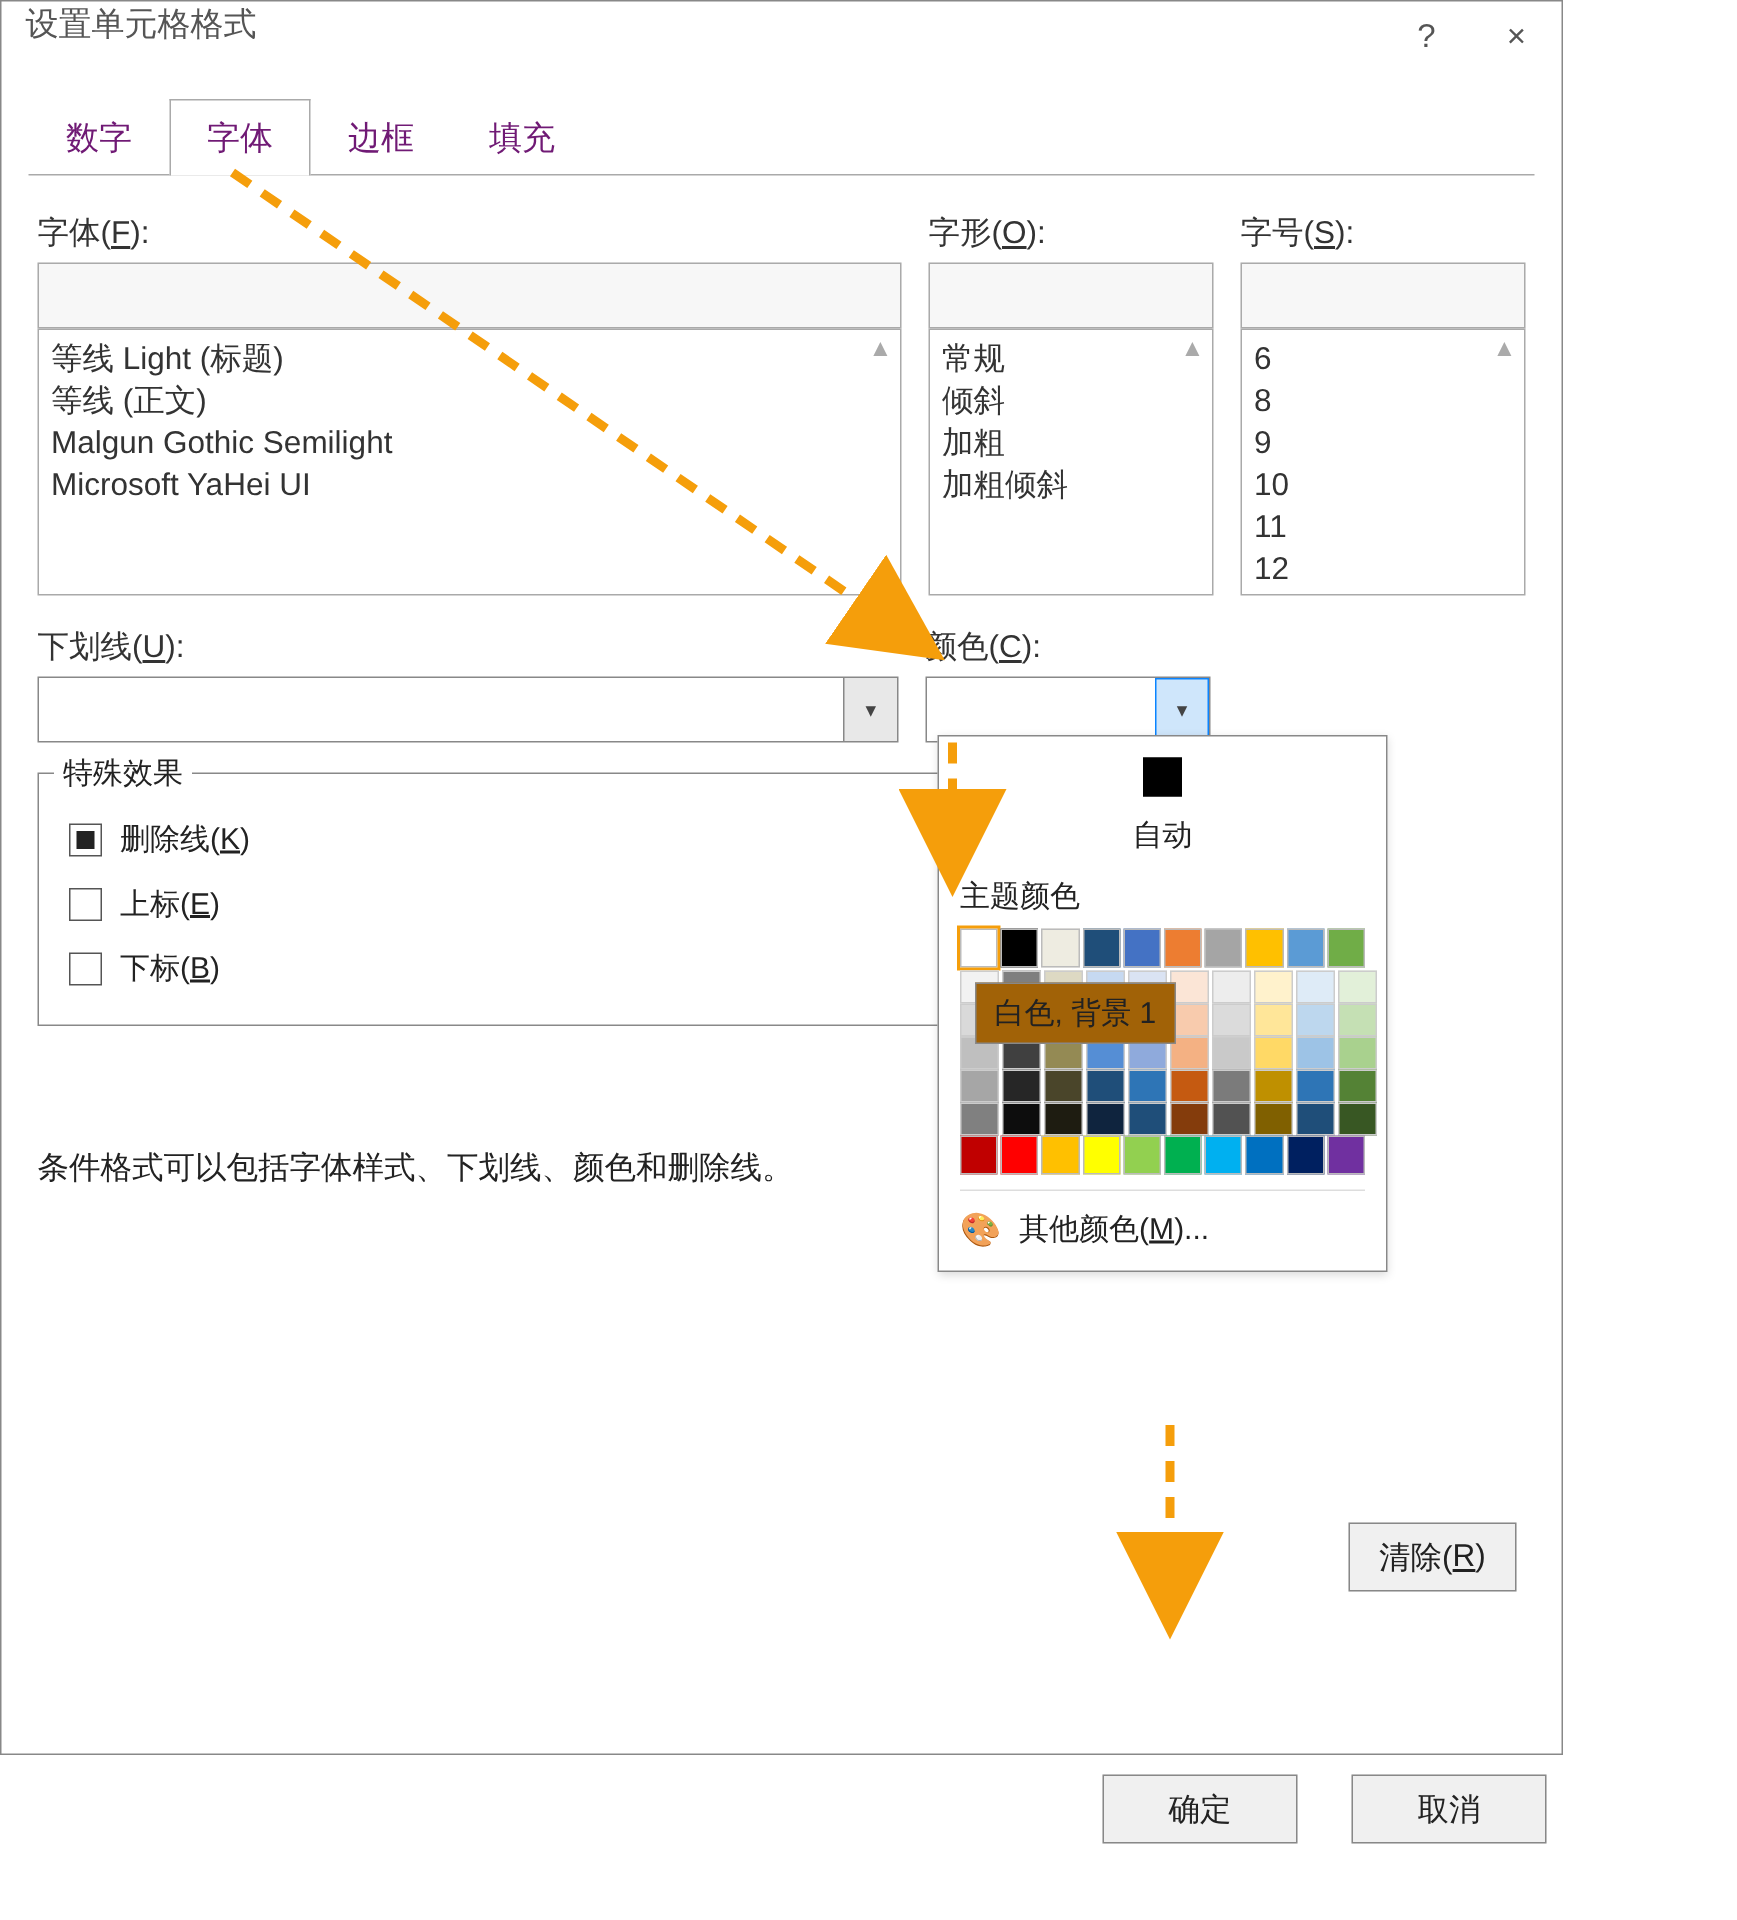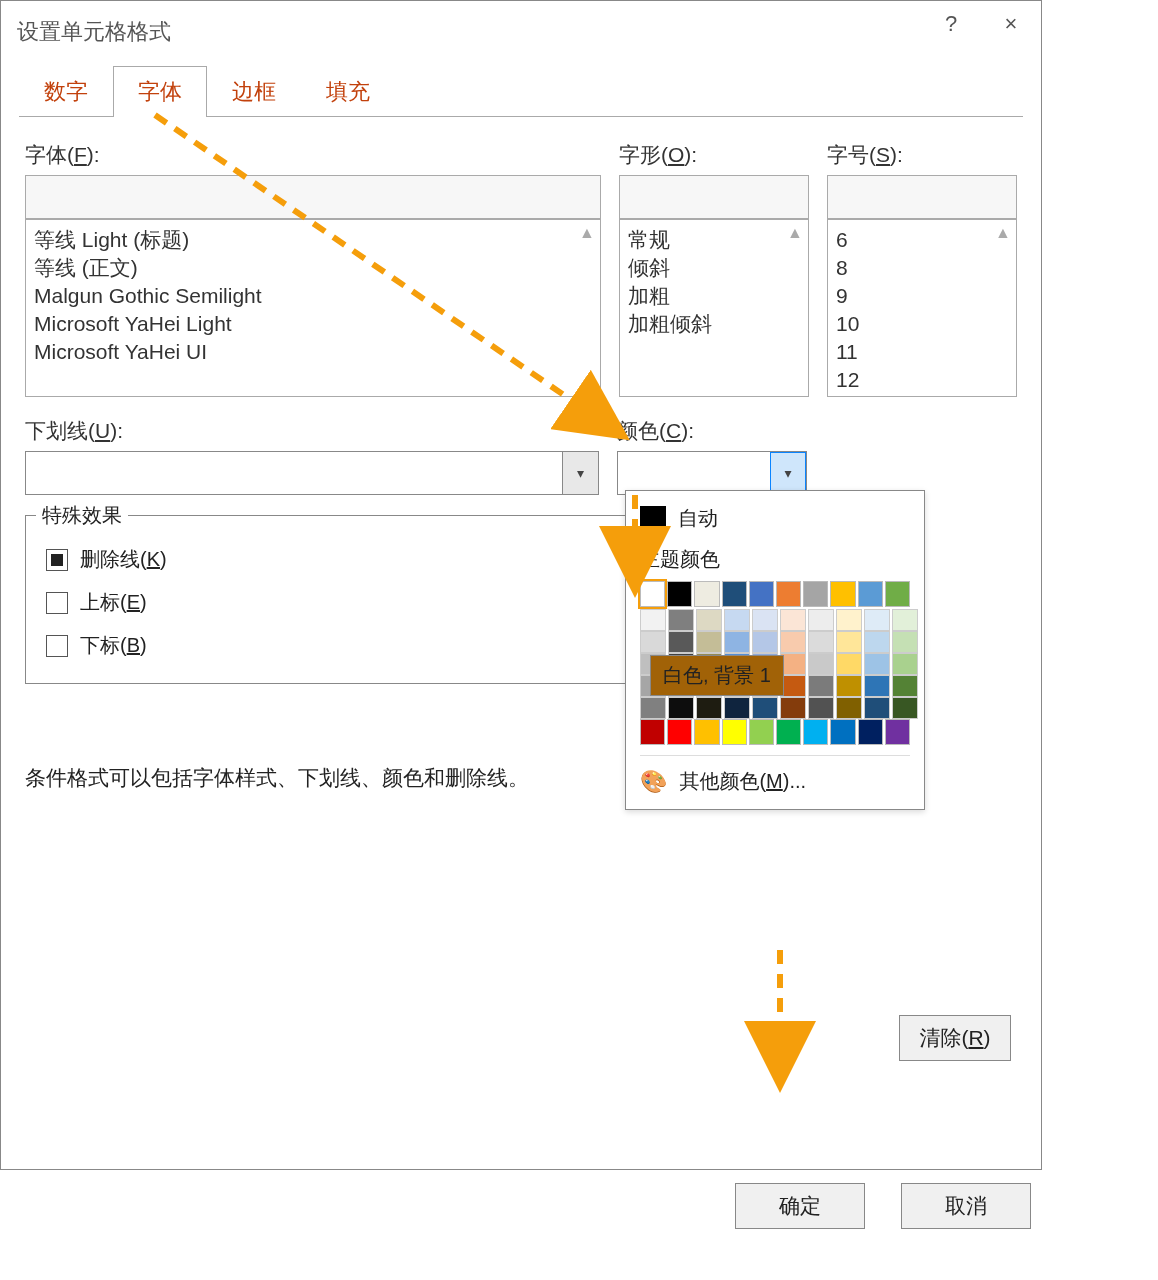--- a/index.html
+++ b/index.html
@@ -16,41 +16,41 @@
     position: absolute;
     left: 0; top: 0;
     width: 1042px;
     height: 1170px;
     border: 1px solid #888;
     background: #fff;
   }
   .titlebar {
     height: 46px;
     display: flex;
-    align-items: flex-end;
+    align-items: flex-start;
     padding: 0 0 0 16px;
   }
   .titlebar .title { flex: 1; color: #555; font-size: 22px; }
   .titlebar .sysbtn {
     width: 60px; height: 46px;
     display: flex; align-items: center; justify-content: center;
     font-size: 22px; color: #555; cursor: pointer;
   }
   .content-wrap { padding: 0 18px 18px 18px; }
   .tabs {
     display: flex;
     border-bottom: 1px solid #aaa;
     margin-top: 24px;
     height: 46px;
     align-items: flex-end;
   }
   .tab {
     padding: 10px 24px;
     font-size: 22px;
-    color: #c2410c;
+    color: #701a75;
     cursor: pointer;
     border: 1px solid transparent;
     border-bottom: none;
     position: relative;
     bottom: -1px;
   }
   .tab.active {
     border-color: #aaa;
     background: #fff;
   }
@@ -97,21 +97,21 @@
   
   .colorpop {
     position: absolute;
     left: 625px; top: 490px;
     width: 300px;
     border: 1px solid #888;
     background: #fff;
     padding: 14px 14px 10px 14px;
     box-shadow: 0 2px 6px rgba(0,0,0,.15);
   }
-  .cp-row { display:flex; align-items:center; gap:12px; margin-bottom:14px; }
+  .cp-row { display:flex; align-items:center; gap:12px; margin-bottom:14px;flex-direction:column; }
   .cp-label { font-size: 20px; }
   .swatch-row { display:flex; gap:2px; }
   .sw { width:26px; height:26px; border:1px solid #bbb; }
   .sw.sel { outline: 2px solid #f59e0b; outline-offset: 0; }
   .theme-grid { display:flex; gap:2px; margin-top:2px; }
   .theme-col { display:flex; flex-direction:column; gap:0; }
   .sw-sm { width:26px; height:22px; border:1px solid #ccc; }
   .cp-section-title { font-size:20px; margin: 10px 0 8px 0; }
   .cp-more { display:flex; align-items:center; gap:12px; padding:12px 0 4px 0; font-size:20px; cursor:pointer; border-top:1px solid #ddd; margin-top:10px; }
   .tooltip {
@@ -142,21 +142,20 @@
 
     <div class="panel">
       <div class="row">
         <div style="flex: 1 1 560px;">
           <div class="section-label">字体(<span class="label-u">F</span>):</div>
           <div class="textfield"></div>
           <div class="listbox">
             <div class="list-item">等线 Light (标题)</div>
             <div class="list-item">等线 (正文)</div>
             <div class="list-item">Malgun Gothic Semilight</div>
-            <div class="list-item">Microsoft YaHei Light</div>
             <div class="list-item">Microsoft YaHei UI</div>
             <div class="scroll-thumb">▲</div>
           </div>
         </div>
         <div style="flex: 0 0 190px;">
           <div class="section-label">字形(<span class="label-u">O</span>):</div>
           <div class="textfield"></div>
           <div class="listbox">
             <div class="list-item">常规</div>
             <div class="list-item">倾斜</div>

